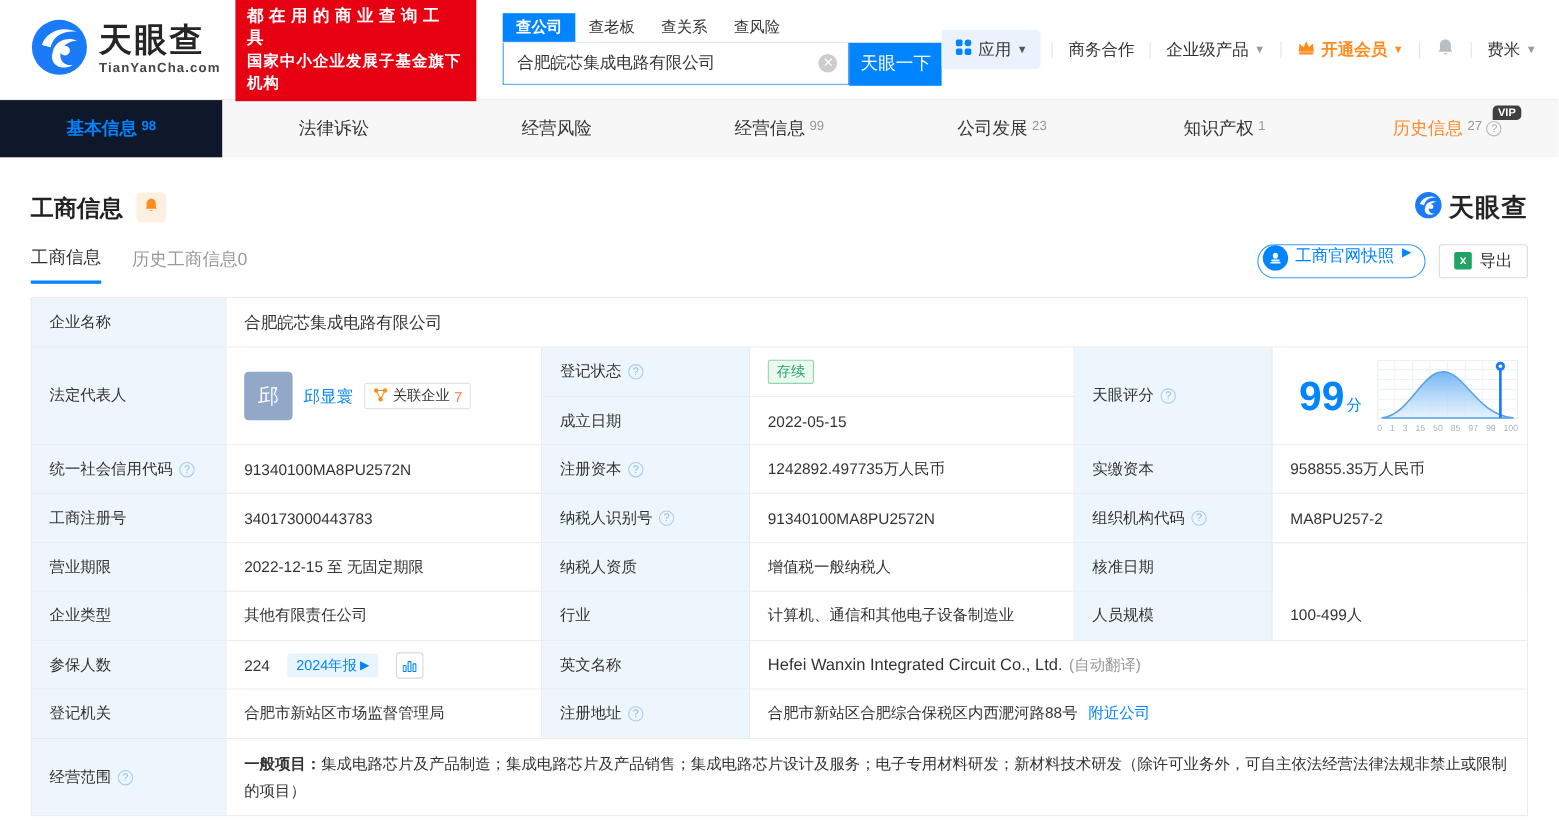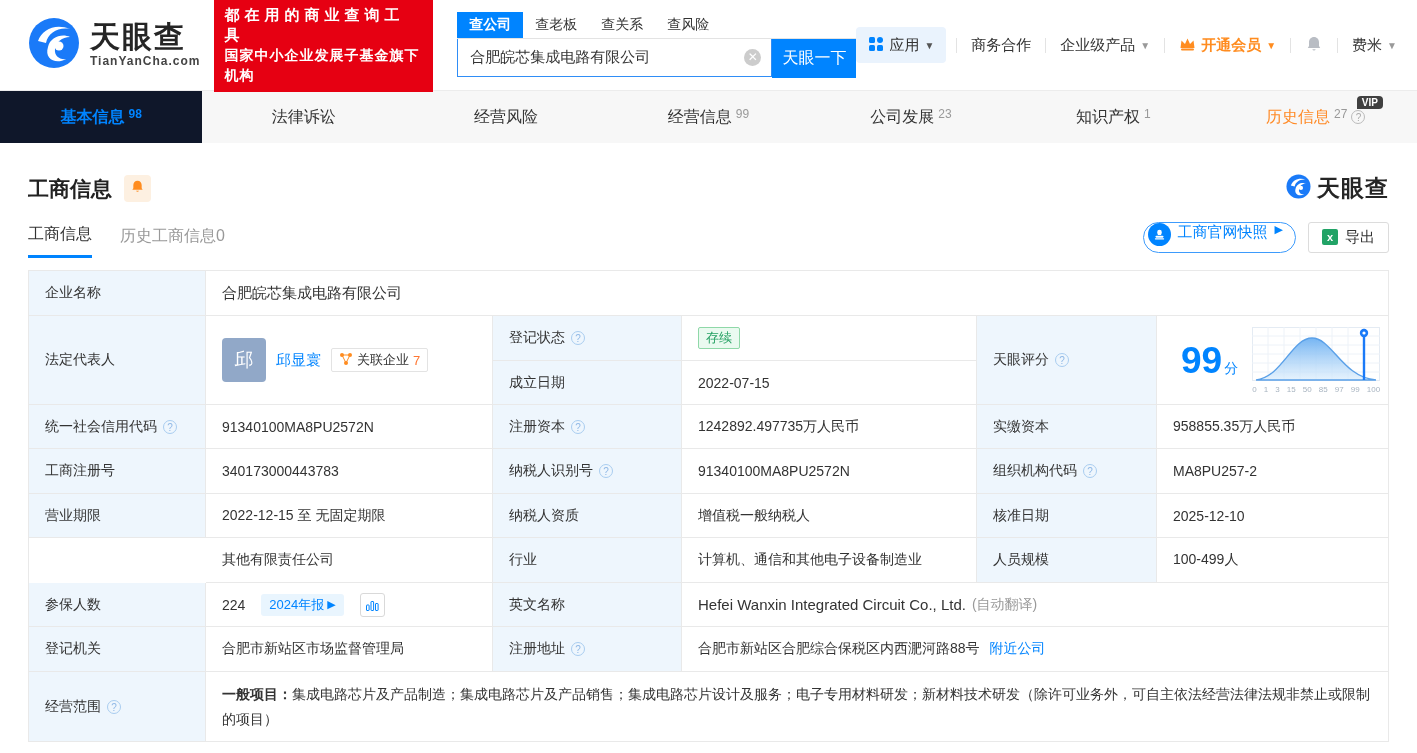--- a/index.html
+++ b/index.html
@@ -335,21 +335,21 @@
               <span>15</span>
             <span>50</span>
               <span>85</span>
             <span>97</span>
               <span>99</span>
             <span>100</span>
           </span>
         </span>
       </div>
       <div class="cell lbl gc3 gr3">成立日期</div>
-      <div class="cell gc4 gr3">2022-07-15</div>
+      <div class="cell gc4 gr3">2022-05-15</div>
 
       <div class="cell lbl gc1 gr4">
         <span>统一社会信用代码</span>
           <span class="qicon blue">?</span>
       </div>
       <div class="cell gc2 gr4">91340100MA8PU2572N</div>
       <div class="cell lbl gc3 gr4">
         <span>注册资本</span>
           <span class="qicon blue">?</span>
       </div>
@@ -368,22 +368,22 @@
         <span>组织机构代码</span>
           <span class="qicon blue">?</span>
       </div>
       <div class="cell gc6 gr5 no-r">MA8PU257-2</div>
 
       <div class="cell lbl gc1 gr6">营业期限</div>
       <div class="cell gc2 gr6">2022-12-15 至 无固定期限</div>
       <div class="cell lbl gc3 gr6">纳税人资质</div>
       <div class="cell gc4 gr6">增值税一般纳税人</div>
       <div class="cell lbl gc5 gr6">核准日期</div>
-      <div class="cell gc6 gr6 no-r">2025-12-10</div>
-
+
+      <div class="cell lbl gc1 gr7">企业类型</div>
       <div class="cell gc2 gr7">其他有限责任公司</div>
       <div class="cell lbl gc3 gr7">行业</div>
       <div class="cell gc4 gr7">计算机、通信和其他电子设备制造业</div>
       <div class="cell lbl gc5 gr7">人员规模</div>
       <div class="cell gc6 gr7 no-r">100-499人</div>
 
       <div class="cell lbl gc1 gr8">参保人数</div>
       <div class="cell gc2 gr8" style="gap:16px;">
         <span>224</span>
         <span class="pill-blue">

